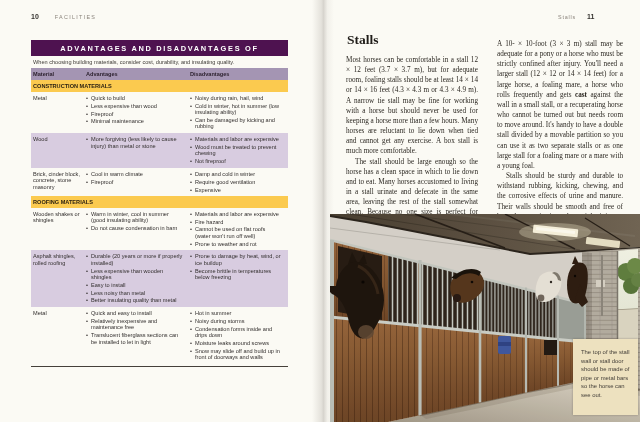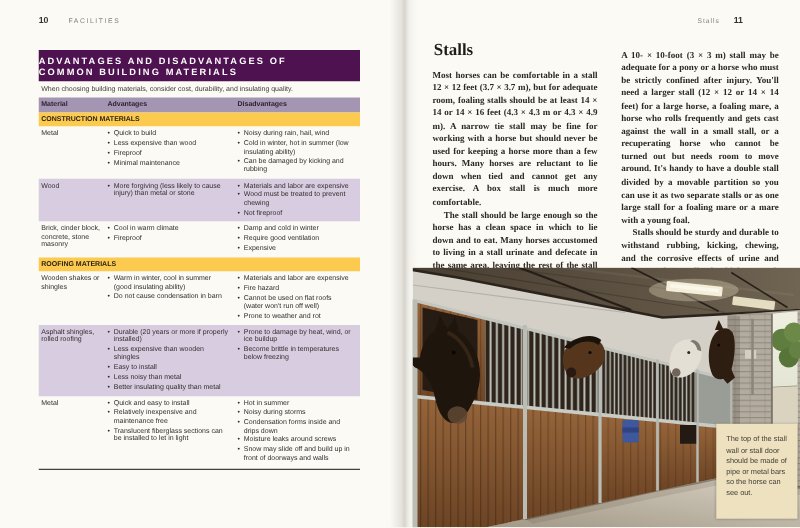--- a/index.html
+++ b/index.html
@@ -15,21 +15,21 @@
     background:linear-gradient(90deg, rgba(90,80,70,0) 0%, rgba(90,80,70,.14) 42%, rgba(70,60,52,.20) 52%, rgba(90,80,70,.06) 70%, rgba(90,80,70,0) 100%);
     pointer-events:none;
   }
   
   .runhead-l { position:absolute; left:31px; top:13px; display:flex; align-items:baseline; }
   .runhead-l .pnum { font-size:7px; font-weight:bold; color:#35322f; }
   .runhead-l .rtitle { font-size:5.4px; letter-spacing:1.3px; color:#8a837b; margin-left:16px; }
   .btable { position:absolute; left:31px; top:40px; width:257px; }
   .btable-title {
     background:var(--c-title-bg,#4e1250); color:var(--c-title-text,#fff);
-    font-weight:bold; font-size:7.4px; line-height:9.4px;
+    text-align:center; font-weight:bold; font-size:7.4px; line-height:9.4px;
     letter-spacing:1.7px; padding:3.5px 0 3px;
   }
   .btable-intro { font-size:5.6px; color:#3d3a36; margin:3.5px 0 3px 2px; }
   .grid3 { display:grid; grid-template-columns:55px 104px 98px; }
   .btable-header { background:var(--c-header-bg,#a495b3); font-weight:bold; font-size:5.6px; color:#2e2330; padding:3px 0; }
   .btable-header div:first-child { padding-left:2px; }
   .sec-head { background:var(--c-section-bg,#fbca4f); font-weight:bold; font-size:5.6px; color:#2d2313; padding:3px 0 2.5px 2px; }
   .trow { padding:3px 0 2px; }
   .trow.shaded { background:var(--c-shaded-row-bg,#d8cce0); }
   .cell { font-size:5.6px; line-height:6.4px; color:#332f2e; }
@@ -37,21 +37,21 @@
   .bullet-item { display:flex; margin-bottom:1.4px; padding-right:6px; }
   .bullet { width:5px; flex:0 0 5px; font-size:5.6px; line-height:6.2px; }
   .btext { flex:1; }
   .btable-rule { border-top:1px solid #45403a; margin-top:2px; }
   
   .runhead-r { position:absolute; left:558px; top:13px; display:flex; align-items:baseline; }
   .runhead-r .rtitle { font-size:5.4px; letter-spacing:.8px; color:#8a837b; }
   .runhead-r .pnum { font-size:7px; font-weight:bold; color:#35322f; margin-left:11px; }
   .chapter-head { position:absolute; left:347px; top:32px; font-family:"Liberation Serif", serif; font-size:13.5px; font-weight:bold; color:#201d19; }
   .col { position:absolute; font-family:"Liberation Serif", serif; font-size:7.2px; line-height:10.15px; text-align:justify; color:#2c2822; }
-  .col p { margin:0;font-weight:bold; }
+  .col p { margin:0; }
   .col p.indent { text-indent:9px; }
   #col1 { left:346px; top:55px; width:132px; height:156px; }
   #col2 { left:497px; top:39px; width:126px; height:172px; }
   .photo { position:absolute; left:330px; top:214px; width:310px; height:208px; overflow:hidden; }
   .photo svg { display:block; }
   .caption {
     position:absolute; left:573px; top:339px; width:65px; height:76px;
     background:var(--c-caption-bg,#ede1bf);
     padding:9px 5px 5px 8px;
     font-size:5.9px; line-height:8.6px; color:#45403a;
@@ -65,21 +65,20 @@
 
   <section>
     <header class="runhead-l">
       <span class="pnum">10</span>
       <span class="rtitle">FACILITIES</span>
     </header>
 
     <div class="btable">
       <div class="btable-title">
         <div>ADVANTAGES AND DISADVANTAGES OF</div>
-        <div>COMMON BUILDING MATERIALS</div>
       </div>
       <div class="btable-intro">When choosing building materials, consider cost, durability, and insulating quality.</div>
       <div class="btable-header grid3">
         <div>Material</div>
         <div>Advantages</div>
         <div>Disadvantages</div>
       </div>
       <div id="tbl-body">
           <div class="sec-head">CONSTRUCTION MATERIALS</div>
           <div class="trow grid3">

